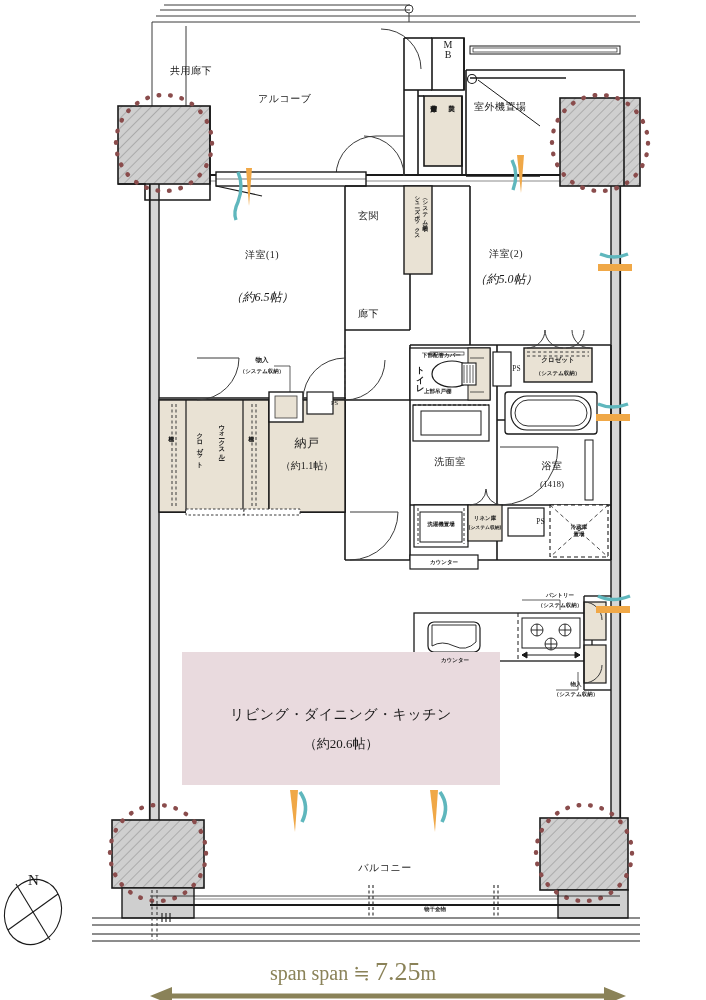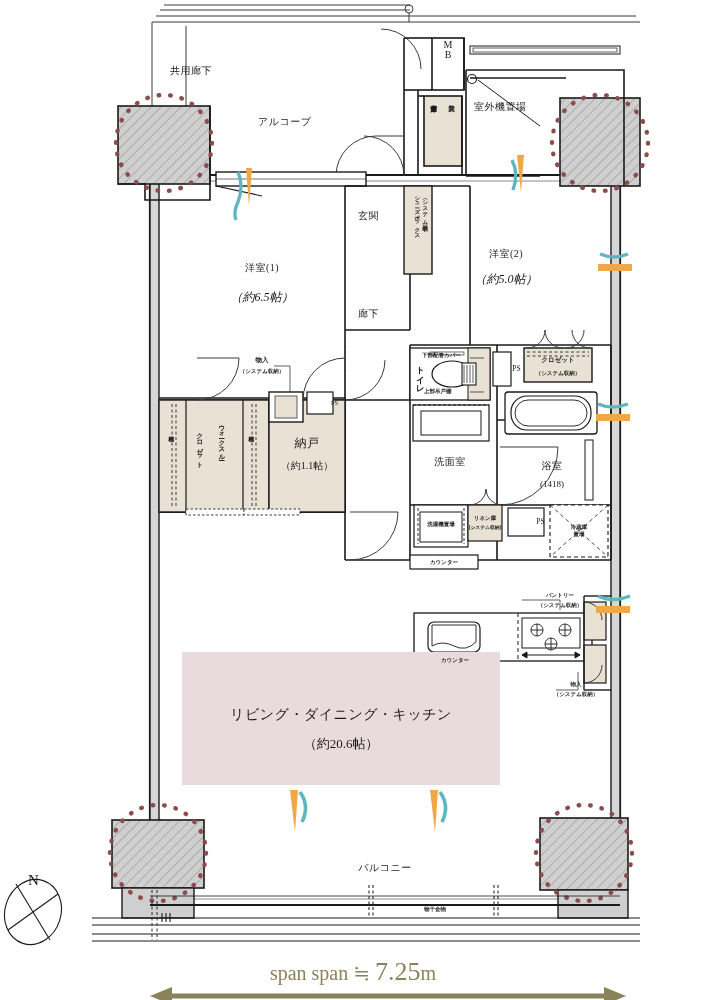--- a/index.html
+++ b/index.html
@@ -350,34 +350,34 @@
   </g>
 
   <g>
     <line x1="164" y1="996" x2="612" y2="996" stroke="#8a8258" stroke-width="5"></line>
     <path d="M150 996 l22 -9 v18 z" fill="#8a8258"></path>
     <path d="M626 996 l-22 -9 v18 z" fill="#8a8258"></path>
   </g>
 </svg>
 
 <div class="lbl room-name" style="left:170px;top:65px;">共用廊下</div>
-<div class="lbl room-name" style="left:258px;top:116px;">アルコーブ</div>
+<div class="lbl room-name" style="left:258px;top:93px;">アルコーブ</div>
 
 <div class="lbl ctr med2" style="left:448px;top:50px;line-height:1.0;"><span style="white-space:pre;">M
 B</span></div>
 <div class="vlbl small" style="left:448px;top:100px;">防災</div>
 <div class="vlbl small" style="left:430px;top:100px;">備蓄倉庫</div>
 <div class="lbl room-name" style="left:474px;top:101px;">室外機置場</div>
 
 <div class="lbl room-name" style="left:358px;top:210px;">玄関</div>
 <div class="lbl room-name" style="left:358px;top:308px;">廊下</div>
 <div class="vlbl tiny" style="left:414px;top:192px;">シューズボックス</div>
 <div class="vlbl tiny" style="left:422px;top:196px;">（システム収納）</div>
 
-<div class="lbl ctr room-name" style="left:262px;top:268px;text-align:right;">洋室(1)</div>
+<div class="lbl ctr room-name" style="left:262px;top:255px;text-align:right;">洋室(1)</div>
 <div class="lbl ctr room-size" style="left:262px;top:298px;">（約6.5帖）</div>
 
 <div class="lbl ctr room-name" style="left:506px;top:254px;font-family:Liberation Serif, serif;">洋室(2)</div>
 <div class="lbl ctr room-size" style="left:506px;top:280px;">（約5.0帖）</div>
 
 <div class="lbl ctr small" style="left:558px;top:360px;">クロゼット</div>
 <div class="lbl ctr tiny" style="left:558px;top:373px;">（システム収納）</div>
 
 <div class="lbl ctr small" style="left:262px;top:360px;">物入</div>
 <div class="lbl ctr tiny" style="left:262px;top:371px;">（システム収納）</div>

